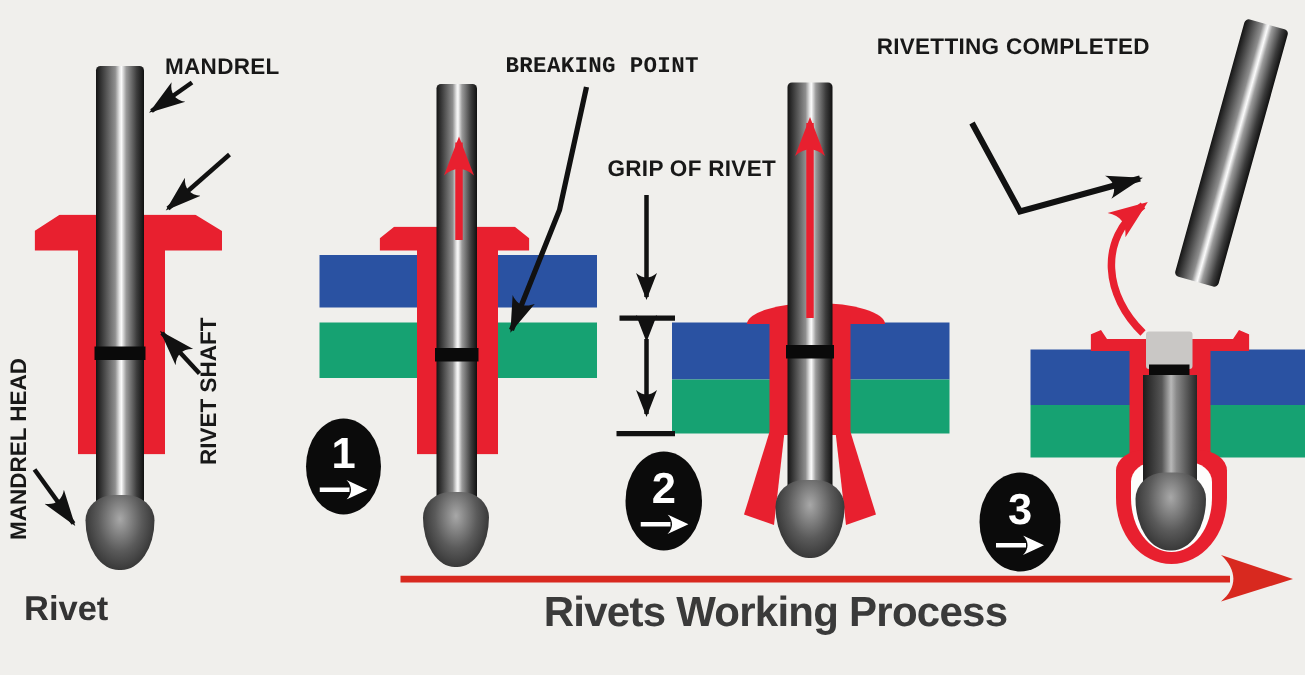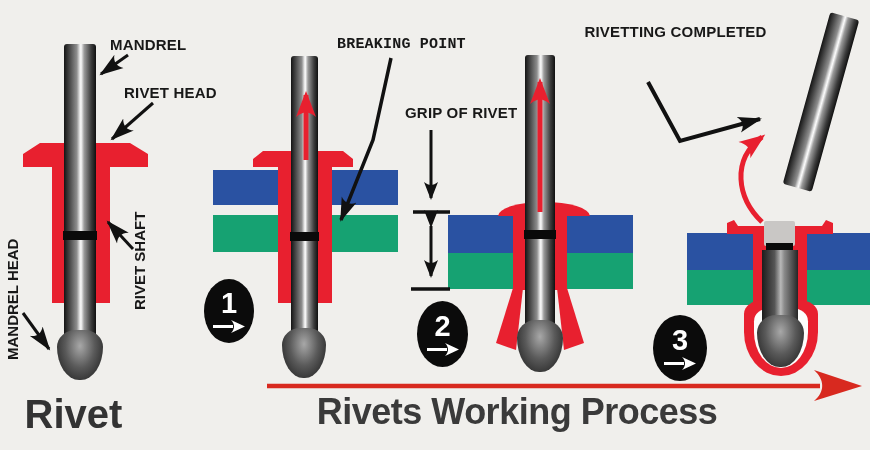--- a/index.html
+++ b/index.html
@@ -32,42 +32,41 @@
     writing-mode:vertical-rl; transform:rotate(180deg);
     color:#181818; font-weight:bold; font-size:15px; white-space:nowrap;
   }
   .badge {
     background:#0b0b0b; border-radius:50%;
     display:flex; flex-direction:column; align-items:center; justify-content:center;
     color:#ffffff;
   }
   .badge .num { font-size:29px; font-weight:bold; line-height:1; margin-bottom:2px; }
   .big-title {
-    color:#3a3a3a; font-weight:bold; font-size:36px; letter-spacing:-0.5px;
+    color:#3a3a3a; font-weight:bold; font-size:28px; letter-spacing:-0.5px;
     text-align:center; line-height:1;
   }
   .rivet-title {
-    color:#333333; font-weight:bold; font-size:40px; text-align:center; line-height:1;
+    color:#333333; font-weight:bold; font-size:23px; line-height:1;
   }
   #overlay { position:absolute; left:0; top:0; z-index:40; pointer-events:none; }
   .z1{z-index:1}.z2{z-index:2}.z3{z-index:3}.z4{z-index:4}.z5{z-index:5}.z30{z-index:30}
 </style>
 </head>
 <body>
 
 <div id="stage">
 
   <div class="abs red z2" style="left:23px; top:143px; width:125px; height:160px;
               clip-path:polygon(17px 0, 107px 0, 125px 11px, 125px 24px, 87px 24px, 87px 160px, 29px 160px, 29px 24px, 0 24px, 0 11px);"></div>
   <div class="abs rod z3" style="left:64px; top:44px; width:32px; height:292px;"></div>
   <div class="abs band z4" style="left:63px; top:231px; width:34px; height:9px;"></div>
   <div class="abs bulb z4" style="left:57px; top:330px; width:46px; height:50px;"></div>
 
   <div class="abs lbl z5" style="left:110px; top:36px;">MANDREL</div>
-  <div class="abs lbl z5" style="left:124px; top:84px;">RIVET HEAD</div>
   <div class="abs vlbl z5" style="left:131px; top:170px; height:140px;">RIVET SHAFT</div>
   <div class="abs vlbl z5" style="left:4px; top:208px; height:152px;">MANDREL HEAD</div>
   <div class="abs rivet-title z5" style="left:16px; top:394px; width:115px;">Rivet</div>
 
   <div class="abs plate-blue z1" style="left:213px; top:170px; width:185px; height:35px;"></div>
   <div class="abs plate-green z1" style="left:213px; top:215px; width:185px; height:37px;"></div>
   <div class="abs red z2" style="left:253px; top:151px; width:100px; height:152px;
               clip-path:polygon(10px 0, 90px 0, 100px 8px, 100px 16px, 79px 16px, 79px 152px, 25px 152px, 25px 16px, 0 16px, 0 8px);"></div>
   <div class="abs rod z3" style="left:291px; top:56px; width:27px; height:276px;"></div>
   <div class="abs band z4" style="left:290px; top:232px; width:29px; height:9px;"></div>

